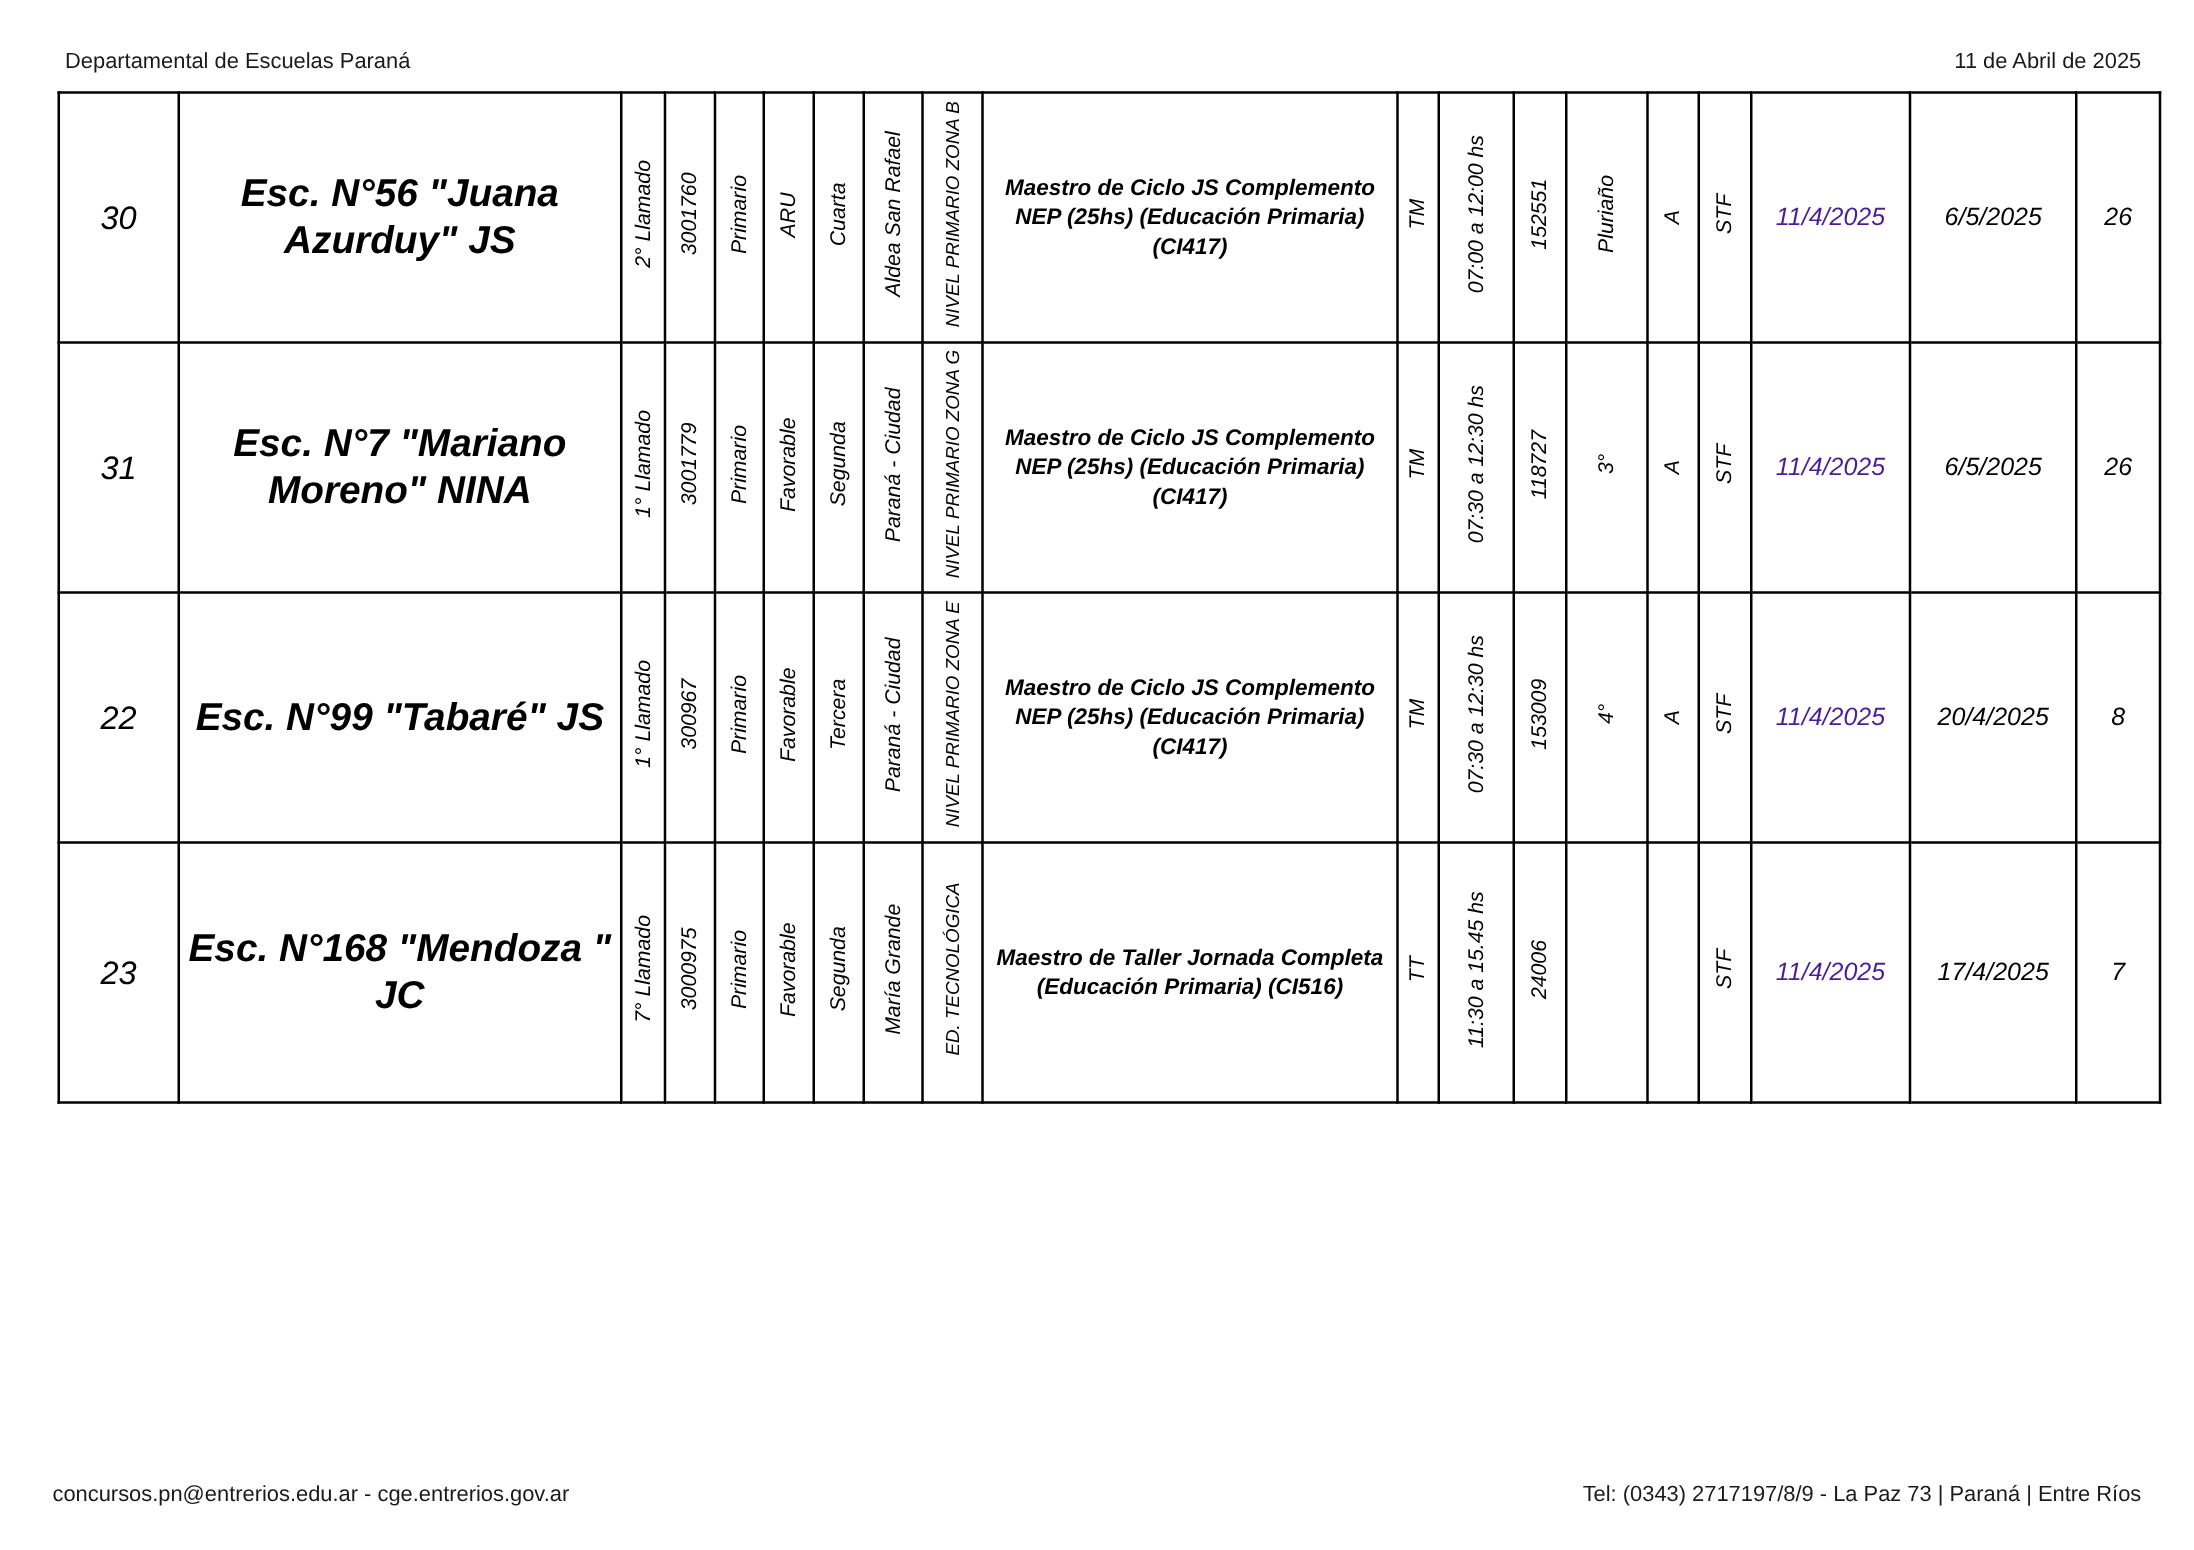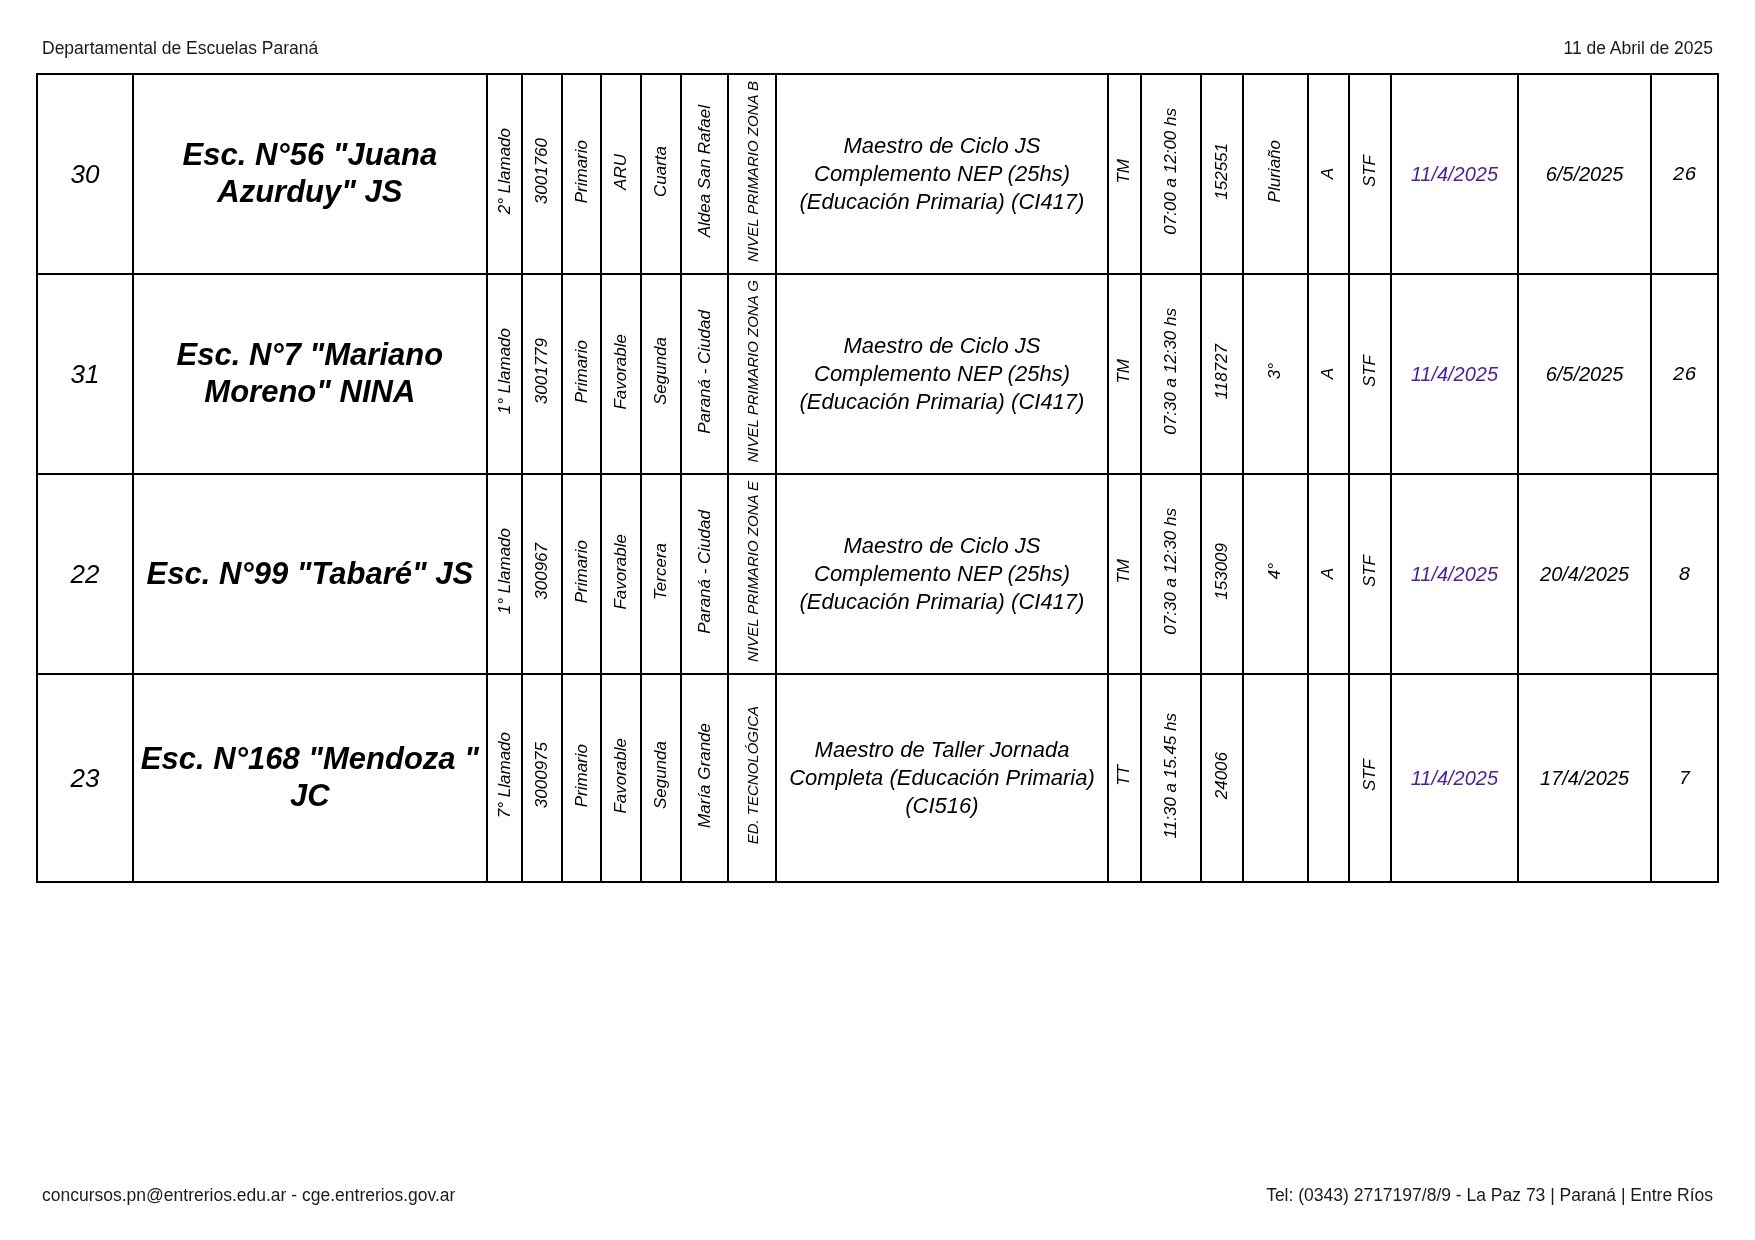--- a/index.html
+++ b/index.html
@@ -14,21 +14,21 @@
     color: #000000;
     position: relative;
     overflow: hidden;
   }
   .page {
     position: absolute;
     left: 0; top: 0;
     width: 1755px;
     height: 1240px;
     box-sizing: border-box;
-    padding: 38px 36px 0 36px;
+    padding: 38px 36px 0 46px;
   }
   
   .doc-header {
     display: flex;
     justify-content: space-between;
     align-items: baseline;
     font-size: 17.5px;
     color: #1a1a1a;
     padding: 0 6px 0 6px;
     margin-bottom: 14px;
@@ -89,35 +89,34 @@
   .vert .rot {
     writing-mode: vertical-rl;
     transform: rotate(180deg);
     display: inline-block;
     line-height: 1.05;
     text-align: center;
   }
   .vert.small .rot { font-size: 15px; }
   .vert.caps .rot { font-style: italic; }
   .desc {
-    font-size: 22px;
-    font-weight: normal;
+    font-size: 18px;
+    font-weight: bold;
     font-style: italic;
     line-height: 1.28;
     padding: 6px 12px;
   }
   .date {
     font-size: 20px;
     font-style: italic;
   }
   .date.blue { color: #4c1d95; }
   .qty {
     font-size: 20px;
     font-style: italic;
-    font-family: Liberation Mono, monospace;
   }
   .rowh-1 { height: 200px; }
   .rowh-2 { height: 200px; }
   .rowh-3 { height: 200px; }
   .rowh-4 { height: 208px; }
 
   
   .doc-footer {
     position: absolute;
     left: 36px;

